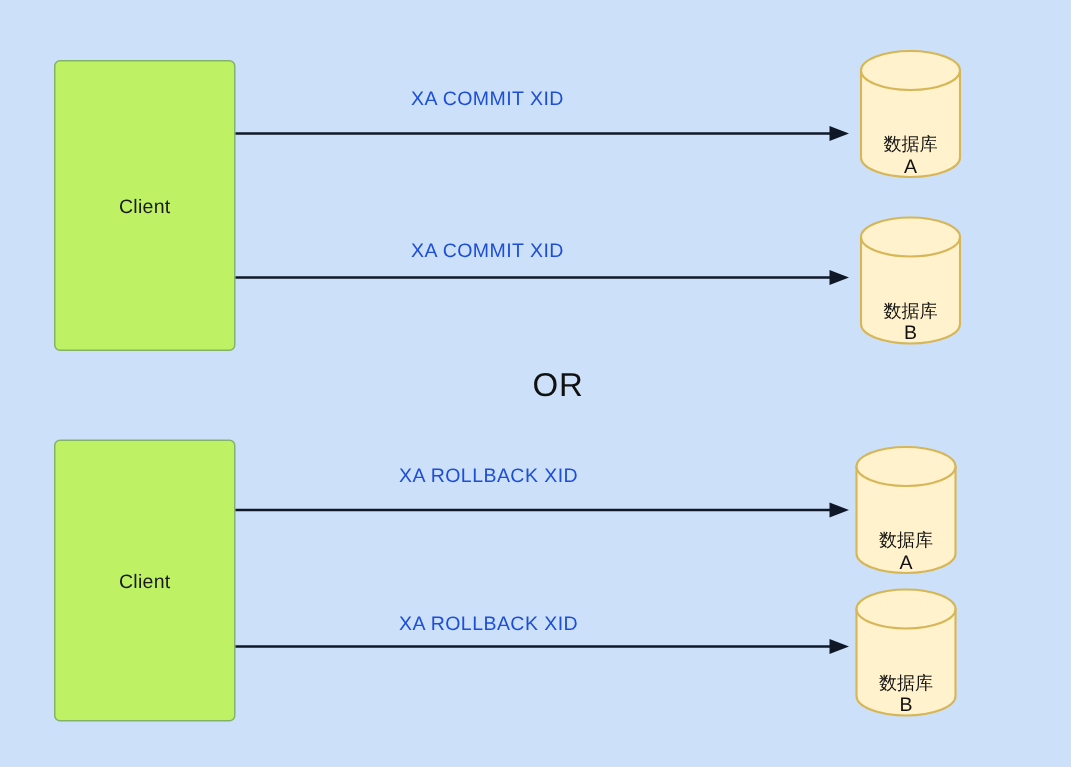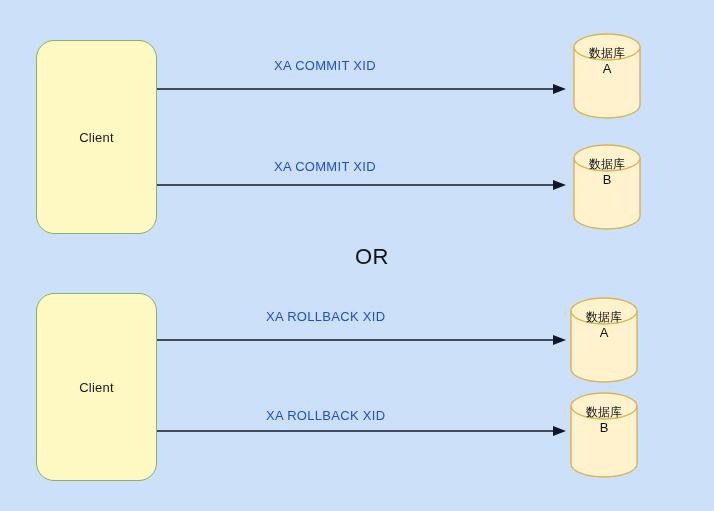--- a/index.html
+++ b/index.html
@@ -13,23 +13,23 @@
   #canvas {
     position: relative;
     width: 714px;
     height: 511px;
     background: #cce0fa;
     overflow: hidden;
   }
   .client-box {
     position: absolute;
     box-sizing: border-box;
-    background: #fef9c3;
+    background: #bef264;
     border: 1px solid #82b366;
-    border-radius: 18px;
+    border-radius: 4px;
     display: flex;
     align-items: center;
     justify-content: center;
   }
   .client-label {
     font-size: 13px;
     color: #1a1a1a;
     font-family: "Liberation Sans", sans-serif;
     letter-spacing: 0.2px;
   }
@@ -45,21 +45,21 @@
   }
   .db-text {
     position: absolute;
     left: 0;
     top: 0;
     width: 68px;
     height: 86px;
     display: flex;
     flex-direction: column;
     align-items: center;
-    justify-content: flex-start;
+    justify-content: flex-end;
     padding-top: 14px;
     box-sizing: border-box;
     pointer-events: none;
   }
   .db-name {
     font-size: 12px;
     color: #111111;
     line-height: 1.15;
     font-family: "Liberation Sans", "DejaVu Sans", sans-serif;
   }

